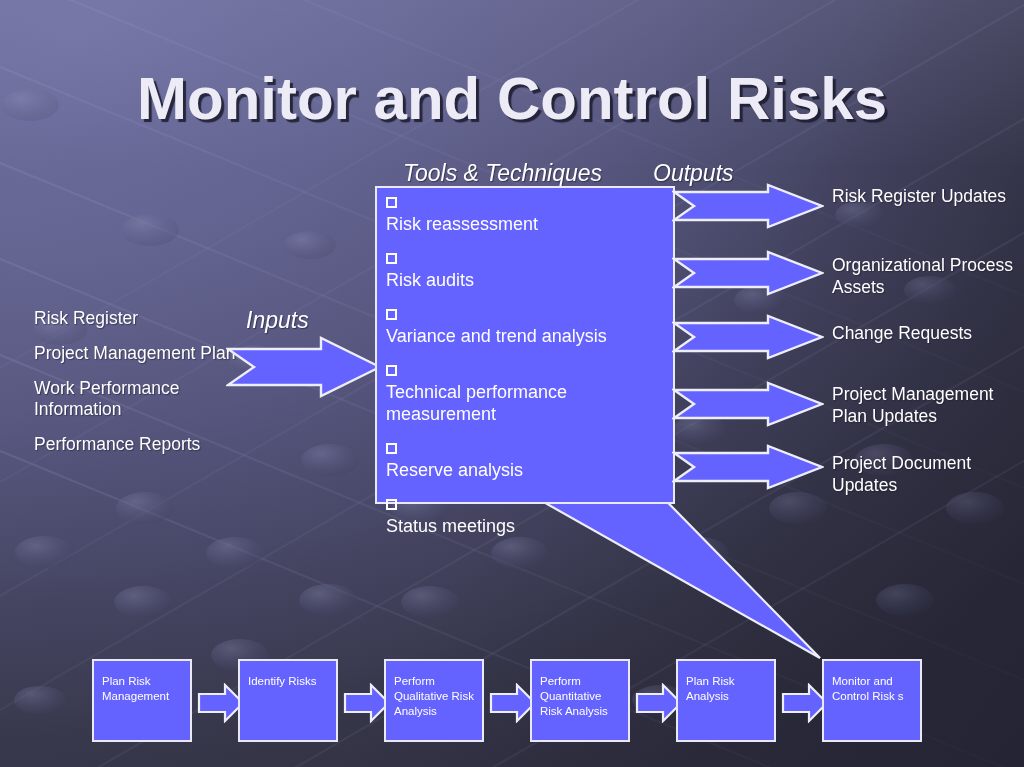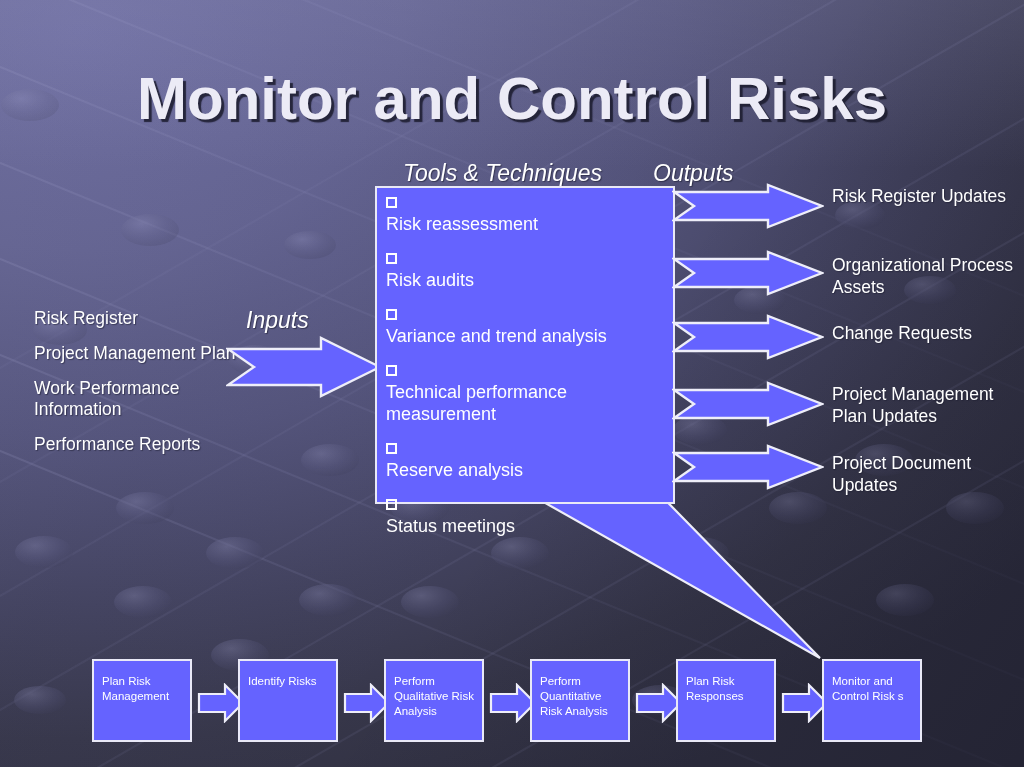--- a/index.html
+++ b/index.html
@@ -285,21 +285,21 @@
   <div class="proc-box" style="left:530px">
     <div class="p-text">Perform Quantitative Risk Analysis</div>
   </div>
   <div class="proc-arrow" style="left:635px">
     <svg width="48" height="40" viewBox="0 0 48 40" xmlns="http://www.w3.org/2000/svg">
       <polygon points="2,11 28,11 28,2 46,20 28,38 28,29 2,29" fill="#6563ff" stroke="#eeeef9" stroke-width="2.2" stroke-linejoin="miter"></polygon>
     </svg>
   </div>
 
   <div class="proc-box" style="left:676px">
-    <div class="p-text">Plan Risk Responses</div>
+    <div class="p-text">Plan Risk Analysis</div>
   </div>
   <div class="proc-arrow" style="left:781px">
     <svg width="48" height="40" viewBox="0 0 48 40" xmlns="http://www.w3.org/2000/svg">
       <polygon points="2,11 28,11 28,2 46,20 28,38 28,29 2,29" fill="#6563ff" stroke="#eeeef9" stroke-width="2.2" stroke-linejoin="miter"></polygon>
     </svg>
   </div>
 
   <div class="proc-box" style="left:822px">
     <div class="p-text">Monitor and Control Risk s</div>
   </div>

